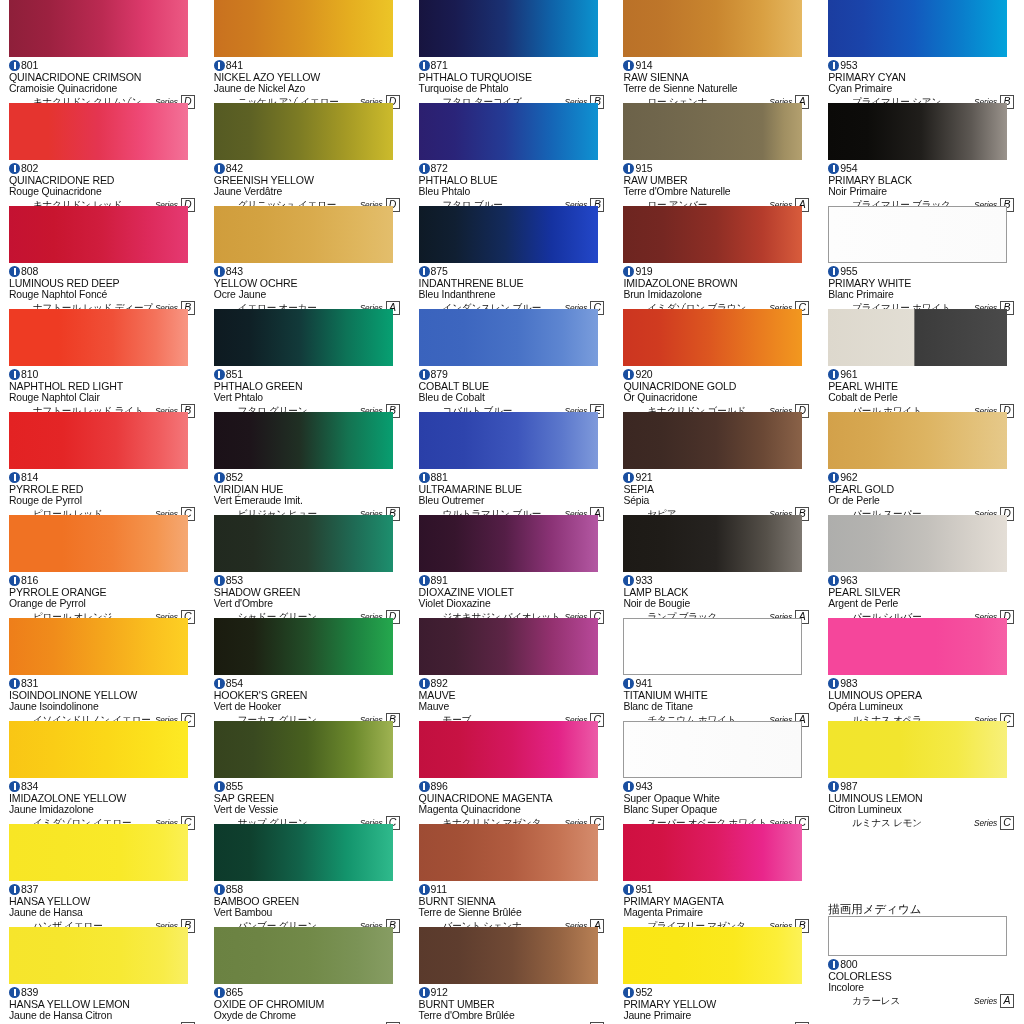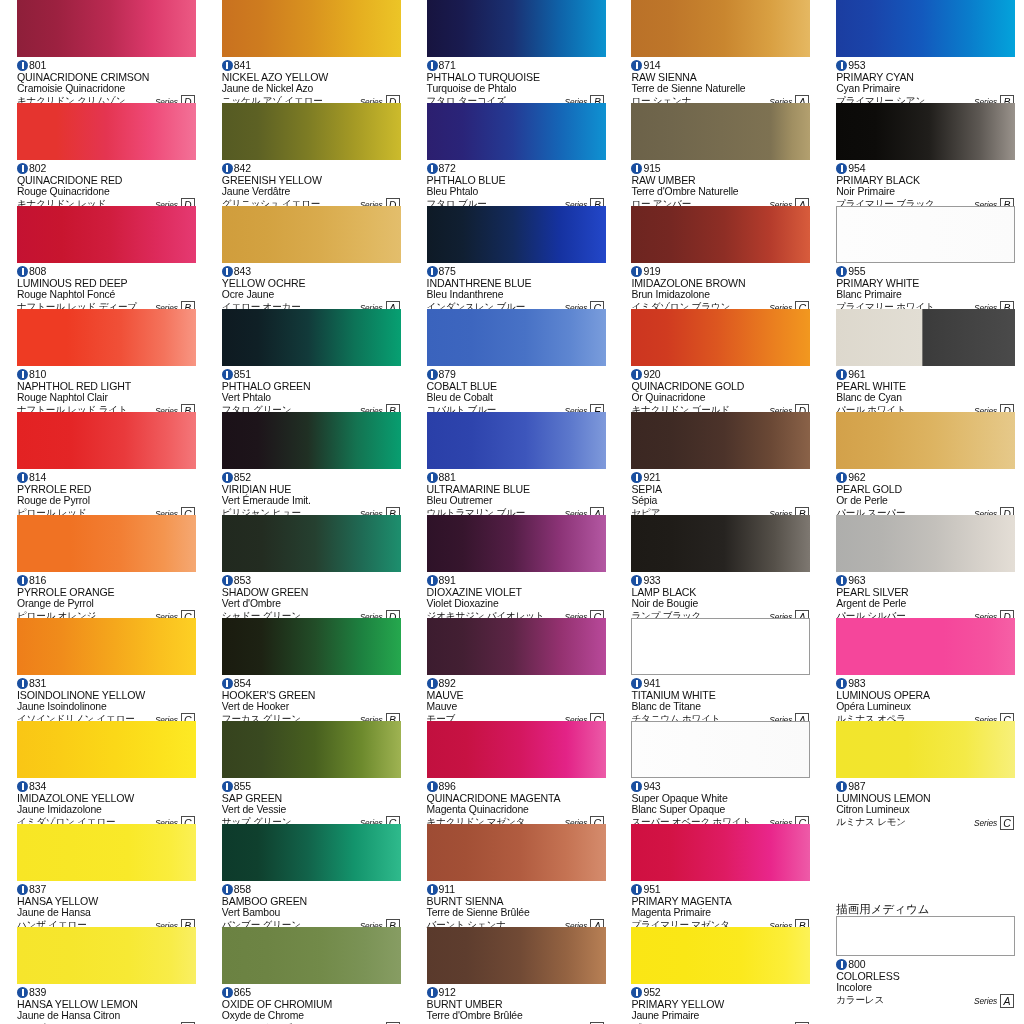--- a/index.html
+++ b/index.html
@@ -14,21 +14,21 @@
     position: relative;
     width: 1024px;
     height: 1024px;
     display: flex;
     flex-direction: row;
   }
   .column {
     width: 204.8px;
     height: 1024px;
     position: relative;
-    padding: 0 0 0 8px;
+    padding: 0 0 0 0;
   }
   .swatch-cell {
     position: relative;
     width: 100%;
   }
   .swatch {
     width: 179px;
     height: 57px;
     margin-left: 9px;
     display: block;
@@ -78,23 +78,24 @@
   }
   .name-fr {
     font-size: 10.4px;
     color: #111;
     line-height: 12px;
     white-space: nowrap;
     letter-spacing: -0.15px;
   }
   .jp-row {
     display: flex;
-    align-items: flex-start;
+    align-items: center;
     line-height: 12px;
     height: 13px;
+    margin-left: 24px;
   }
   .name-jp {
     font-size: 9.6px;
     color: #111;
     white-space: nowrap;
     letter-spacing: -0.2px;
   }
   .series-wrap {
     margin-left: auto;
     display: flex;
@@ -915,21 +916,21 @@
         </div>
       </div>
       <div class="swatch-cell">
         <div class="swatch" style="background: linear-gradient(90deg, rgb(221, 216, 205) 0%, rgb(226, 222, 212) 48%, rgb(59, 59, 59) 48.5%, rgb(67, 67, 67) 75%, rgb(74, 74, 74) 100%);"></div>
         <div class="info">
           <div class="code-row">
             <span class="code-dot" style="background: rgb(26, 79, 160);"></span>
             <span class="code-num">961</span>
           </div>
           <div class="name-en">PEARL WHITE</div>
-          <div class="name-fr">Blanc de Cyan</div>
+          <div class="name-fr">Cobalt de Perle</div>
           <div class="jp-row">
             <span class="name-jp">パール ホワイト</span>
             <span class="series-wrap">
               <span class="series-label">Series</span>
               <span class="series-box">D</span>
             </span>
           </div>
         </div>
       </div>
       <div class="swatch-cell">

